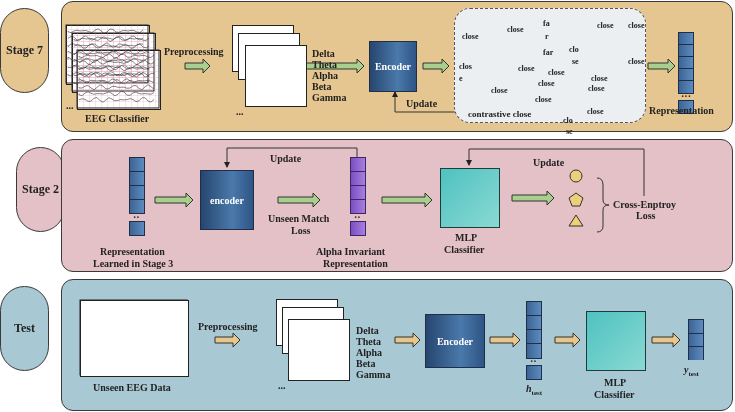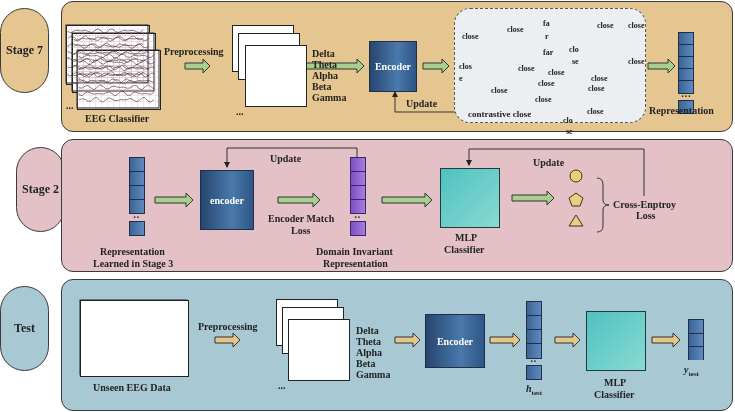--- a/index.html
+++ b/index.html
@@ -258,34 +258,34 @@
 <div class="vec" style="left:129px;top:221px;width:14px;height:13px;">
     <div style="height:13px;border-bottom:none;"></div>
   </div>
 <div class="lbl" style="left:100px;top:246px;">Representation</div>
 <div class="lbl" style="left:93px;top:258px;">Learned in Stage 3</div>
 
 <div class="enc" style="left:200px;top:170px;width:52px;height:58px;">
     <span>encoder</span>
   </div>
 <div class="lbl" style="left:270px;top:153px;">Update</div>
-<div class="lbl" style="left:268px;top:213px;">Encoder Match</div>
+<div class="lbl" style="left:268px;top:213px;">Unseen Match</div>
 <div class="lbl" style="left:291px;top:225px;">Loss</div>
 
 <div class="vec purple" style="left:350px;top:157px;width:14px;height:55px;border-color:#3c2666;">
   <div style="height:13px;"></div>
     <div style="height:13px;"></div>
     <div style="height:13px;"></div>
     <div style="height:13px;border-bottom:none;"></div>
 </div>
 <div class="lbl" style="left:354px;top:212px;">··</div>
 <div class="vec purple" style="left:350px;top:221px;width:14px;height:13px;border-color:#3c2666;">
     <div style="height:13px;border-bottom:none;"></div>
   </div>
-<div class="lbl" style="left:316px;top:246px;">Domain Invariant</div>
+<div class="lbl" style="left:316px;top:246px;">Alpha Invariant</div>
 <div class="lbl" style="left:323px;top:258px;">Representation</div>
 
 <div class="cls" style="left:440px;top:168px;width:58px;height:58px;"></div>
 <div class="lbl" style="left:455px;top:232px;">MLP</div>
 <div class="lbl" style="left:444px;top:244px;">Classifier</div>
 
 <div class="lbl" style="left:533px;top:157px;">Update</div>
 <div class="lbl" style="left:613px;top:199px;">Cross-Enptroy</div>
 <div class="lbl" style="left:636px;top:210px;">Loss</div>
 

